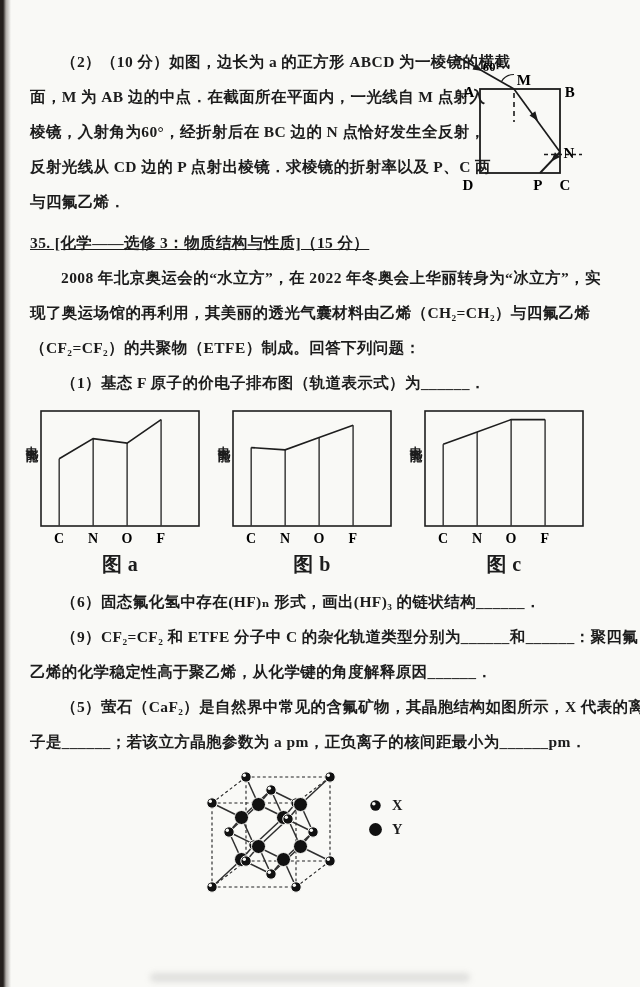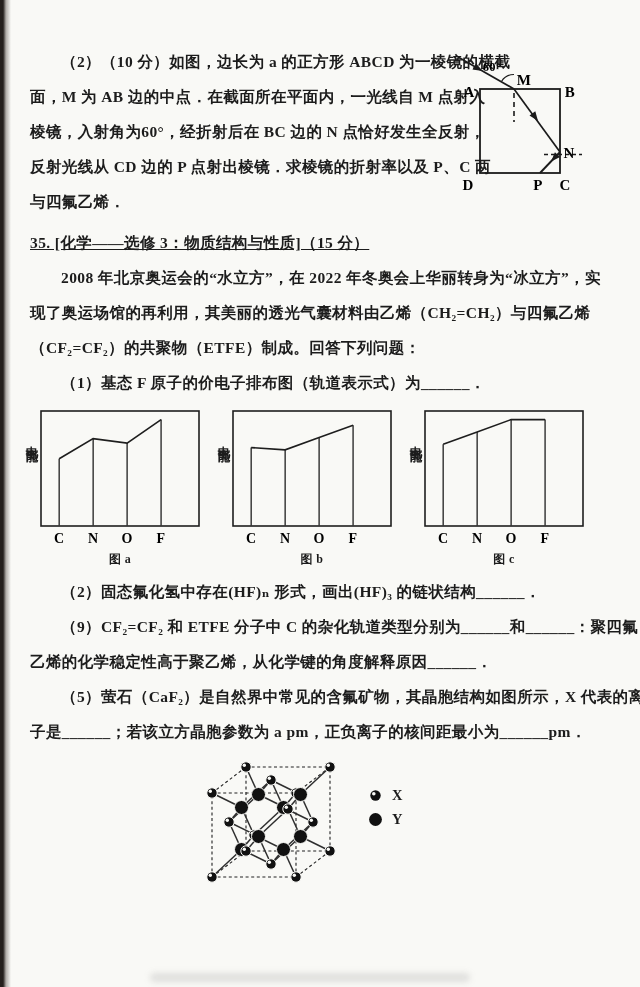--- a/index.html
+++ b/index.html
@@ -21,21 +21,21 @@
   #physics-text { margin-top:44px; width:434px; }
   #prism-wrap { position:absolute; left:458px; top:40px; }
   #chem-heading { margin-top:6px;text-decoration:underline; }
   .charts-row { display:flex; gap:18px; margin:10px 0 0 26px; }
   .chart { display:flex; align-items:flex-start; }
   .chart .ylab {
     writing-mode:vertical-rl; font-size:12.5px; letter-spacing:2px;
     margin-top:26px; width:14px; font-weight:700;
   }
   .chart-right { display:flex; flex-direction:column; align-items:center; }
-  .chart .cap { font-size:12px; margin-top:1px; font-weight:700; }
+  .chart .cap { font-size:20px; margin-top:1px; font-weight:700; }
   .q { margin-top:0; }
   #q3.line { margin-top:6px; }
   .crystal-row { display:flex; margin:8px 0 0 196px; }
   .crystal-legend { margin-left:20px; margin-top:30px; display:flex; flex-direction:column; gap:7px; }
   .legend-row { display:flex; align-items:center; gap:9px; font-size:14.5px; font-weight:700; }
   .smudge {
     position:absolute; left:150px; top:973px; width:320px; height:9px;
     background:rgba(110,110,110,.18); border-radius:5px; filter:blur(3px);
   }
   svg text { font-family:"Liberation Serif","DejaVu Serif",serif; }
@@ -142,21 +142,21 @@
             <text x="19.17" y="133" text-anchor="middle" font-size="14" font-weight="bold">C</text>
             <text x="53.14" y="133" text-anchor="middle" font-size="14" font-weight="bold">N</text>
             <text x="87.11" y="133" text-anchor="middle" font-size="14" font-weight="bold">O</text>
             <text x="121.08" y="133" text-anchor="middle" font-size="14" font-weight="bold">F</text>
           </svg>
         <div class="cap">图 c</div>
       </div>
     </div>
   </div>
 
-  <div class="sec line indent" id="q3">（2）固态氟化氢中存在(HF)ₙ 形式，画出(HF)₃ 的链状结构______．</div>
+  <div class="sec line indent" id="q3">（6）固态氟化氢中存在(HF)ₙ 形式，画出(HF)₃ 的链状结构______．</div>
   <div class="sec">
     <div class="line indent">（9）CF₂=CF₂ 和 ETFE 分子中 C 的杂化轨道类型分别为______和______：聚四氟</div>
     <div class="line">乙烯的化学稳定性高于聚乙烯，从化学键的角度解释原因______．</div>
   </div>
   <div class="sec">
     <div class="line indent">（5）萤石（CaF₂）是自然界中常见的含氟矿物，其晶胞结构如图所示，X 代表的离</div>
     <div class="line">子是______；若该立方晶胞参数为 a pm，正负离子的核间距最小为______pm．</div>
   </div>
 
   <div class="crystal-row">

